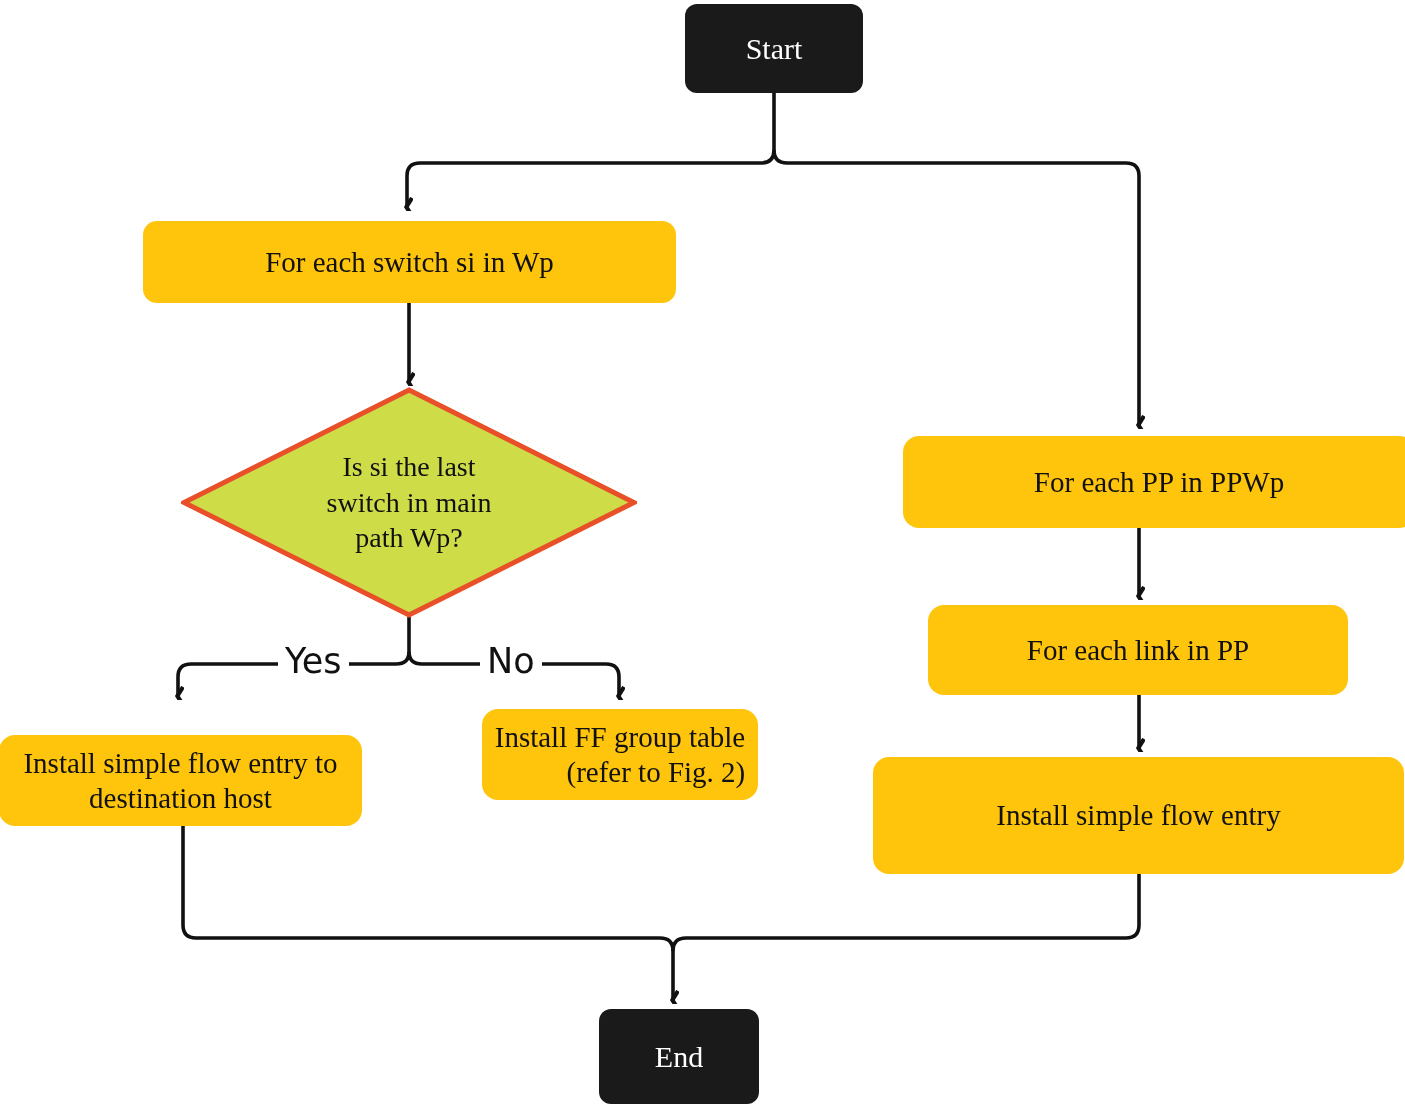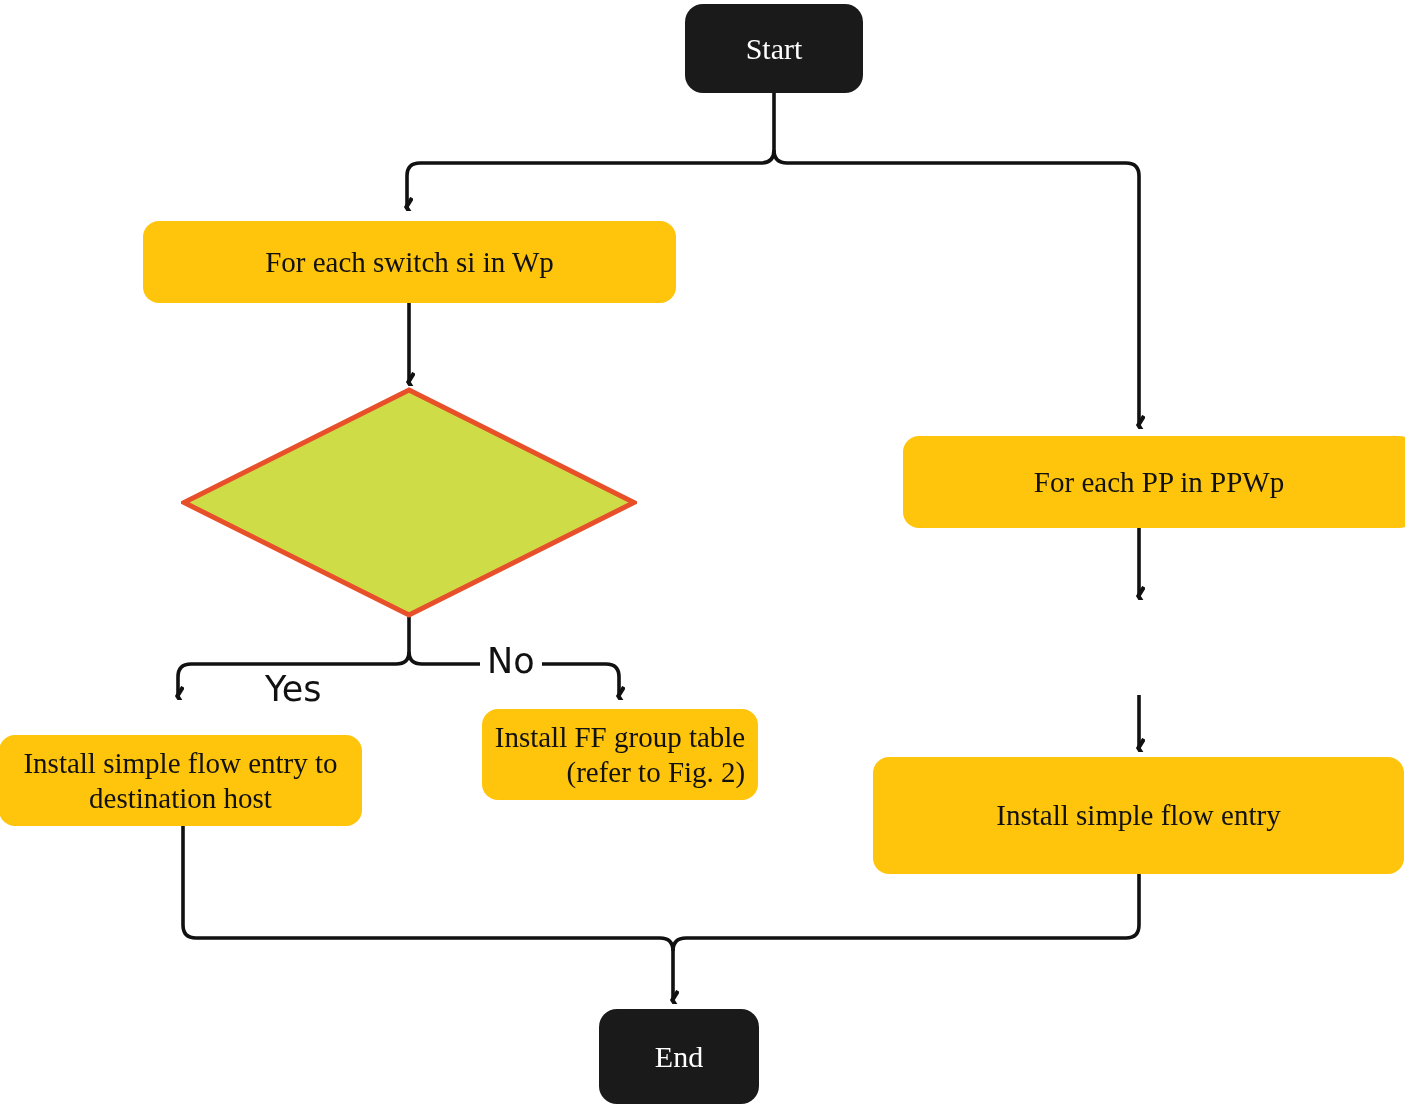--- a/index.html
+++ b/index.html
@@ -29,21 +29,21 @@
     box-sizing: border-box;
     display: flex;
     align-items: center;
     justify-content: center;
     text-align: center;
     line-height: 1.18;
   }
   .node-terminal {
     background: #1a1a1a;
     color: #ffffff;
-    border-radius: 18px;
+    border-radius: 12px;
     font-size: 30px;
   }
   .node-process {
     background: #ffc40c;
     color: #111111;
     border-radius: 16px;
     font-size: 29px;
   }
   .node-label {
     display: block;
@@ -114,50 +114,56 @@
       <path d="M 183,800 L 183,925 Q 183,938 196,938 L 660,938 Q 673,938 673,951 L 673,1000" marker-end="url(#arrowhead)"></path>
 
       <path d="M 1139,848 L 1139,925 Q 1139,938 1126,938 L 686,938 Q 673,938 673,951"></path>
     </g>
   </svg>
 
   <div class="node node-terminal" style="left:685px; top:4px; width:178px; height:89px;">
     <span class="node-label">Start</span>
   </div>
 
-  <div class="node node-process" style="left:143px; top:221px; width:533px; height:82px;">
+  <div class="node node-process" style="left:143px; top:221px; width:533px; height:82px;border-radius:14px;">
     <span class="node-label">For each switch si in Wp</span>
   </div>
 
   <div class="node node-decision" style="left:181px; top:387px; width:456px; height:231px;">
     <svg class="decision-shape" viewBox="0 0 456 231" preserveAspectRatio="none">
       <polygon points="228,3 453,115.5 228,228 3,115.5" fill="#cedc48" stroke="#e8502a" stroke-width="5" stroke-linejoin="miter"></polygon>
     </svg>
+    <span class="decision-text">Is si the last
+switch in main
+path Wp?</span>
   </div>
 
   <div class="node node-process" style="left:-1px; top:735px; width:363px; height:91px;">
     <span class="node-label">Install simple flow entry to
 destination host</span>
   </div>
 
   <div class="node node-process" style="left:482px; top:709px; width:276px; height:91px;text-align:right;">
     <span class="node-label">Install FF group table
 (refer to Fig. 2)</span>
   </div>
 
   <div class="node node-process" style="left:903px; top:436px; width:512px; height:92px;">
     <span class="node-label">For each PP in PPWp</span>
   </div>
 
+  <div class="node node-process" style="left:928px; top:605px; width:420px; height:90px;">
+    <span class="node-label">For each link in PP</span>
+  </div>
 
   <div class="node node-process" style="left:873px; top:757px; width:531px; height:117px;">
     <span class="node-label">Install simple flow entry</span>
   </div>
 
   <div class="node node-terminal" style="left:599px; top:1009px; width:160px; height:95px;text-align:center;">
     <span class="node-label">End</span>
   </div>
 
-  <div class="edge-label" style="left:258px; top:644px;margin-top:28px;">Yes</div>
+  <div class="edge-label" style="left:278px; top:644px;">Yes</div>
 
   <div class="edge-label" style="left:480px; top:644px;">No</div>
 
 </div>
 
 </body></html>

